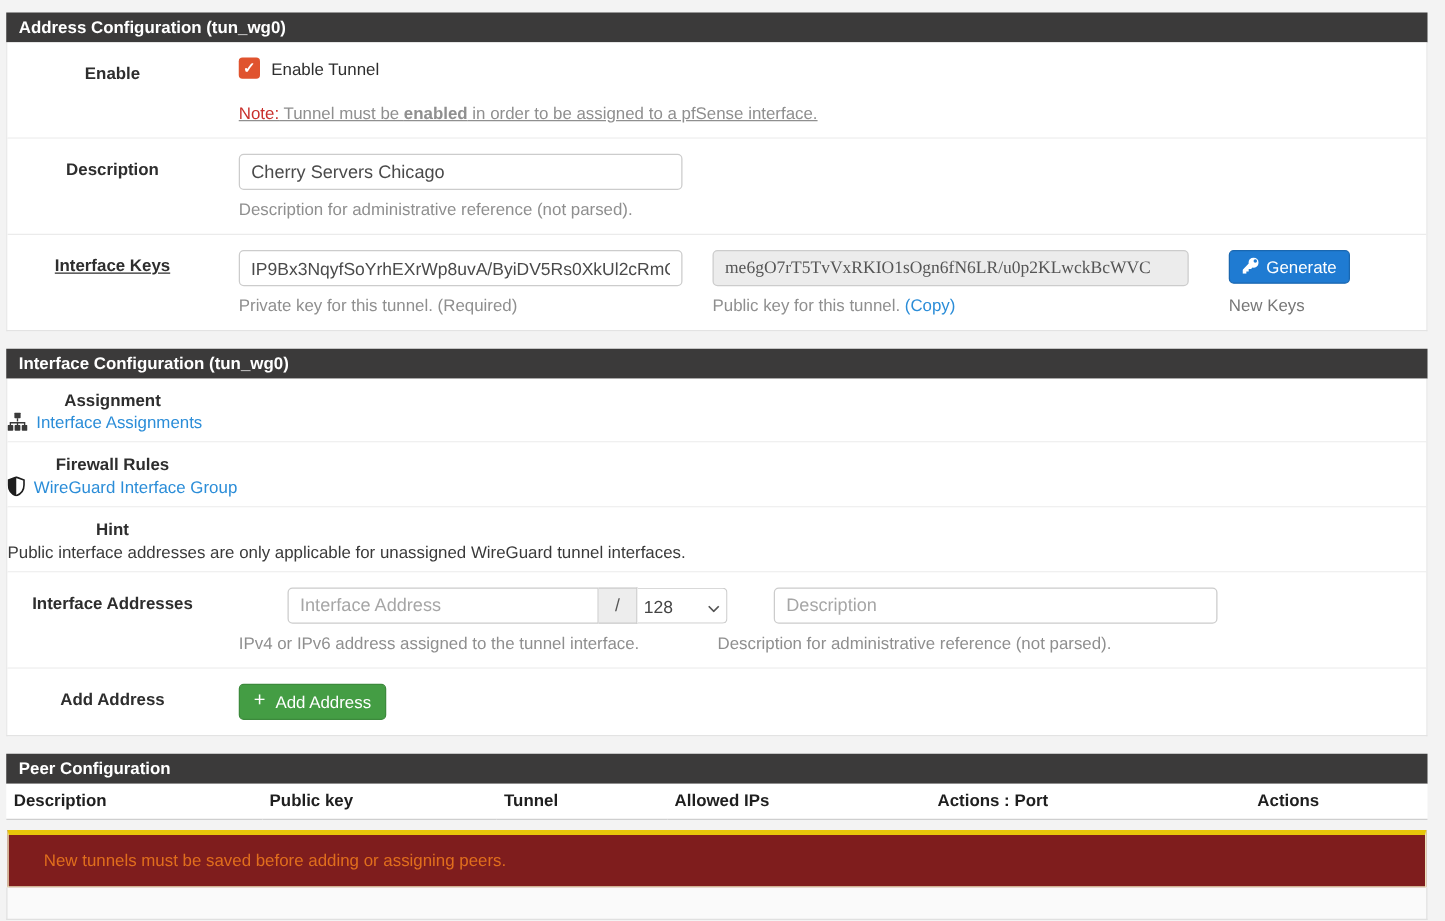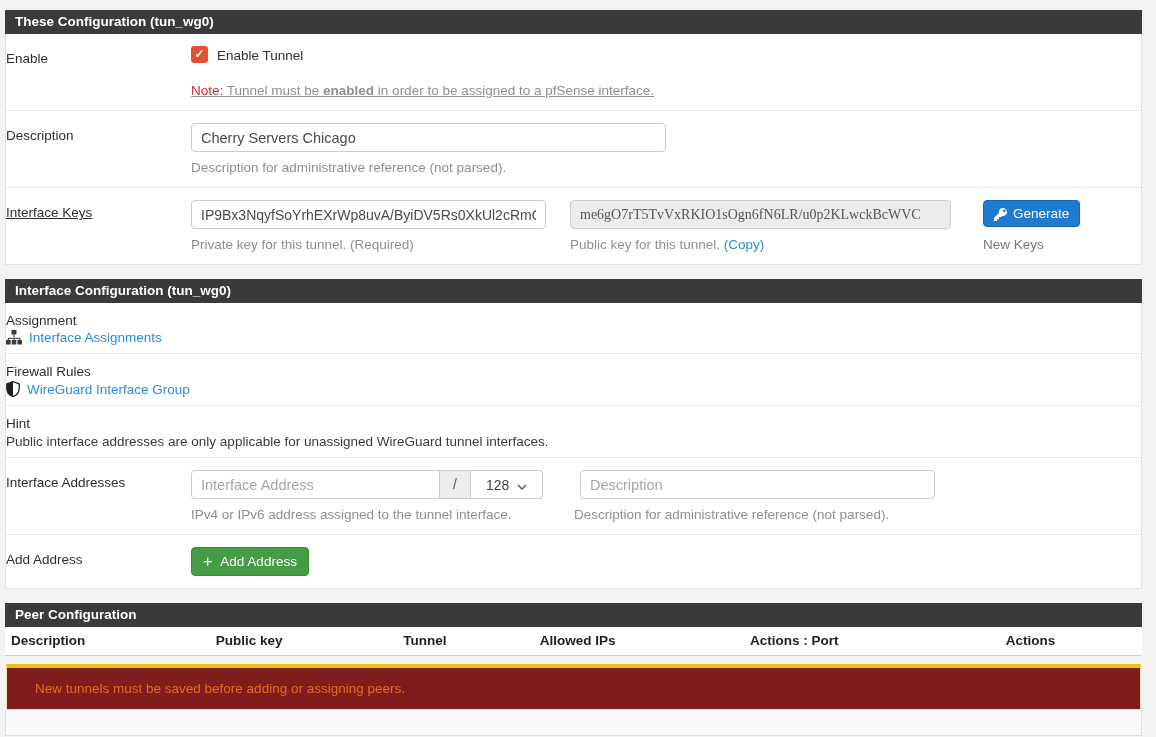--- a/index.html
+++ b/index.html
@@ -17,22 +17,22 @@
   .panel-heading {
     background:#3b3a3a; color:#fff; font-weight:bold;
     font-size:13.5px; padding:4px 10px; line-height:16px;
   }
   .panel-body { background:#fff; border:1px solid #e3e3e3; border-top:none; }
 
   
   .form-row { display:flex; border-bottom:1px solid #ebebeb; padding:12px 0; background:#fff; }
   .form-row:last-child { border-bottom:none; }
   .col-label {
-    width:185px; min-width:185px; text-align:left; padding-right:17px;
-    font-weight:normal; color:#2e2e2e; padding-top:5px; font-size:13.5px;
+    width:185px; min-width:185px; text-align:center; padding-right:17px;
+    font-weight:bold; color:#2e2e2e; padding-top:5px; font-size:13.5px;
   }
   .col-label.u .lbl { text-decoration:underline; }
   .col-content { flex:1; padding-right:14px; }
   .slim { padding:8px 0;flex-direction:column; }
   .slim .col-label { padding-top:2px; }
 
   
   .checkbox-line { display:flex; align-items:center; }
   .checkbox {
     width:17px; height:17px; background:#e0532e; border-radius:3px;
@@ -40,57 +40,57 @@
     margin-right:9px; cursor:pointer;
   }
   .cb-label { color:#2e2e2e; padding-top:1px; }
   .note-line { margin-top:20px; color:#8f8f8f;text-decoration:underline; }
   .note-red { color:#c9302c; }
   .note-bold { font-weight:bold; color:#8f8f8f; }
 
   
   .text-input {
     height:29px; border:1px solid #ccc; border-radius:4px; padding:0 9px;
-    font-size:14.5px; color:#4a4a4a; width:475px; background:#fff;
+    font-size:14.5px; color:#4a4a4a; width:355px; background:#fff;
     font-family:"Liberation Sans", sans-serif; outline:none;
   }
   .text-input::placeholder { color:#a6a6a6; opacity:1; }
   .text-input[readonly] { background:#ececec; color:#555; }
   .help { margin-top:8px; color:#8f8f8f; font-size:13.5px; }
   a { color:#2b8dd8; text-decoration:none; }
 
   
   .keys-flex { display:flex; }
   .key-group { margin-right:24px; }
   .key-private { width:355px; font-size:14px; }
   .key-public { width:381px; font-size:14px;font-family:Liberation Serif, serif; }
   .gen-group { margin-left:8px; }
-  .btn { border-radius:4px; font-size:13.5px; display:inline-flex; align-items:flex-end;
+  .btn { border-radius:4px; font-size:13.5px; display:inline-flex; align-items:flex-start;
          cursor:pointer; font-family:"Liberation Sans", sans-serif; }
   .btn-primary { background:#1f7bd2; border:1px solid #1a67b0; color:#fff; padding:5px 10px; }
   .btn-primary .ic { margin-right:6px; display:inline-flex; }
   .new-keys { margin-top:10px; color:#777; }
 
   
   .icon-link { display:flex; align-items:center; padding-top:2px; }
   .icon-link .ic { margin-right:7px; display:inline-flex; }
   .hint-text { padding-top:3px; color:#3a3a3a; }
 
   
-  .addr-flex { display:flex; align-items:flex-start; }
+  .addr-flex { display:flex; align-items:flex-start;margin-left:39px; }
   .input-group { display:flex; }
   .addr-input { width:249px; border-radius:4px 0 0 4px; }
   .addon {
     width:31px; background:#ededed; border:1px solid #ccc; border-left:none;
     text-align:center; line-height:27px; color:#555; height:29px; font-size:14px;
   }
   .fake-select {
     width:72px; height:29px; border:1px solid #ccc; border-left:none;
     border-radius:0 4px 4px 0; display:flex; justify-content:space-between;
-    align-items:center; padding:0 15px; color:#444; font-size:14px; background:#fff; cursor:pointer;
+    align-items:center; padding:0 5px; color:#444; font-size:14px; background:#fff; cursor:pointer;
   }
   .desc-input { width:355px; margin-left:37px; }
   .addr-helps { display:flex; margin-top:8px; }
   .addr-help-1 { width:383px; color:#8f8f8f; }
   .addr-help-2 { color:#8f8f8f; }
 
   .btn-success { background:#449d44; border:1px solid #3c8a3c; color:#fff; padding:6px 11px; }
   .btn-success .plus { font-size:16px; font-weight:normal; margin-right:8px; line-height:14px; }
 
   
@@ -105,21 +105,21 @@
     border-top:4px solid #e7c50a; padding:13px 28px; color:#e06e1d; font-size:13.5px;
   }
   .panel-footer { background:#fafafa; height:26px; border:1px solid #e0e0e0; border-top:none; }
 </style>
 </head>
 <body>
 
 <div class="wrap">
 
   <div class="panel">
-    <div class="panel-heading">These Configuration (tun_wg0)</div>
+    <div class="panel-heading">Address Configuration (tun_wg0)</div>
     <div class="panel-body">
 
       <div class="form-row">
         <div class="col-label">
           <span class="lbl">Enable</span>
         </div>
         <div class="col-content">
           <div class="checkbox-line">
             <span class="checkbox">✓</span>
             <span class="cb-label">Enable Tunnel</span>

